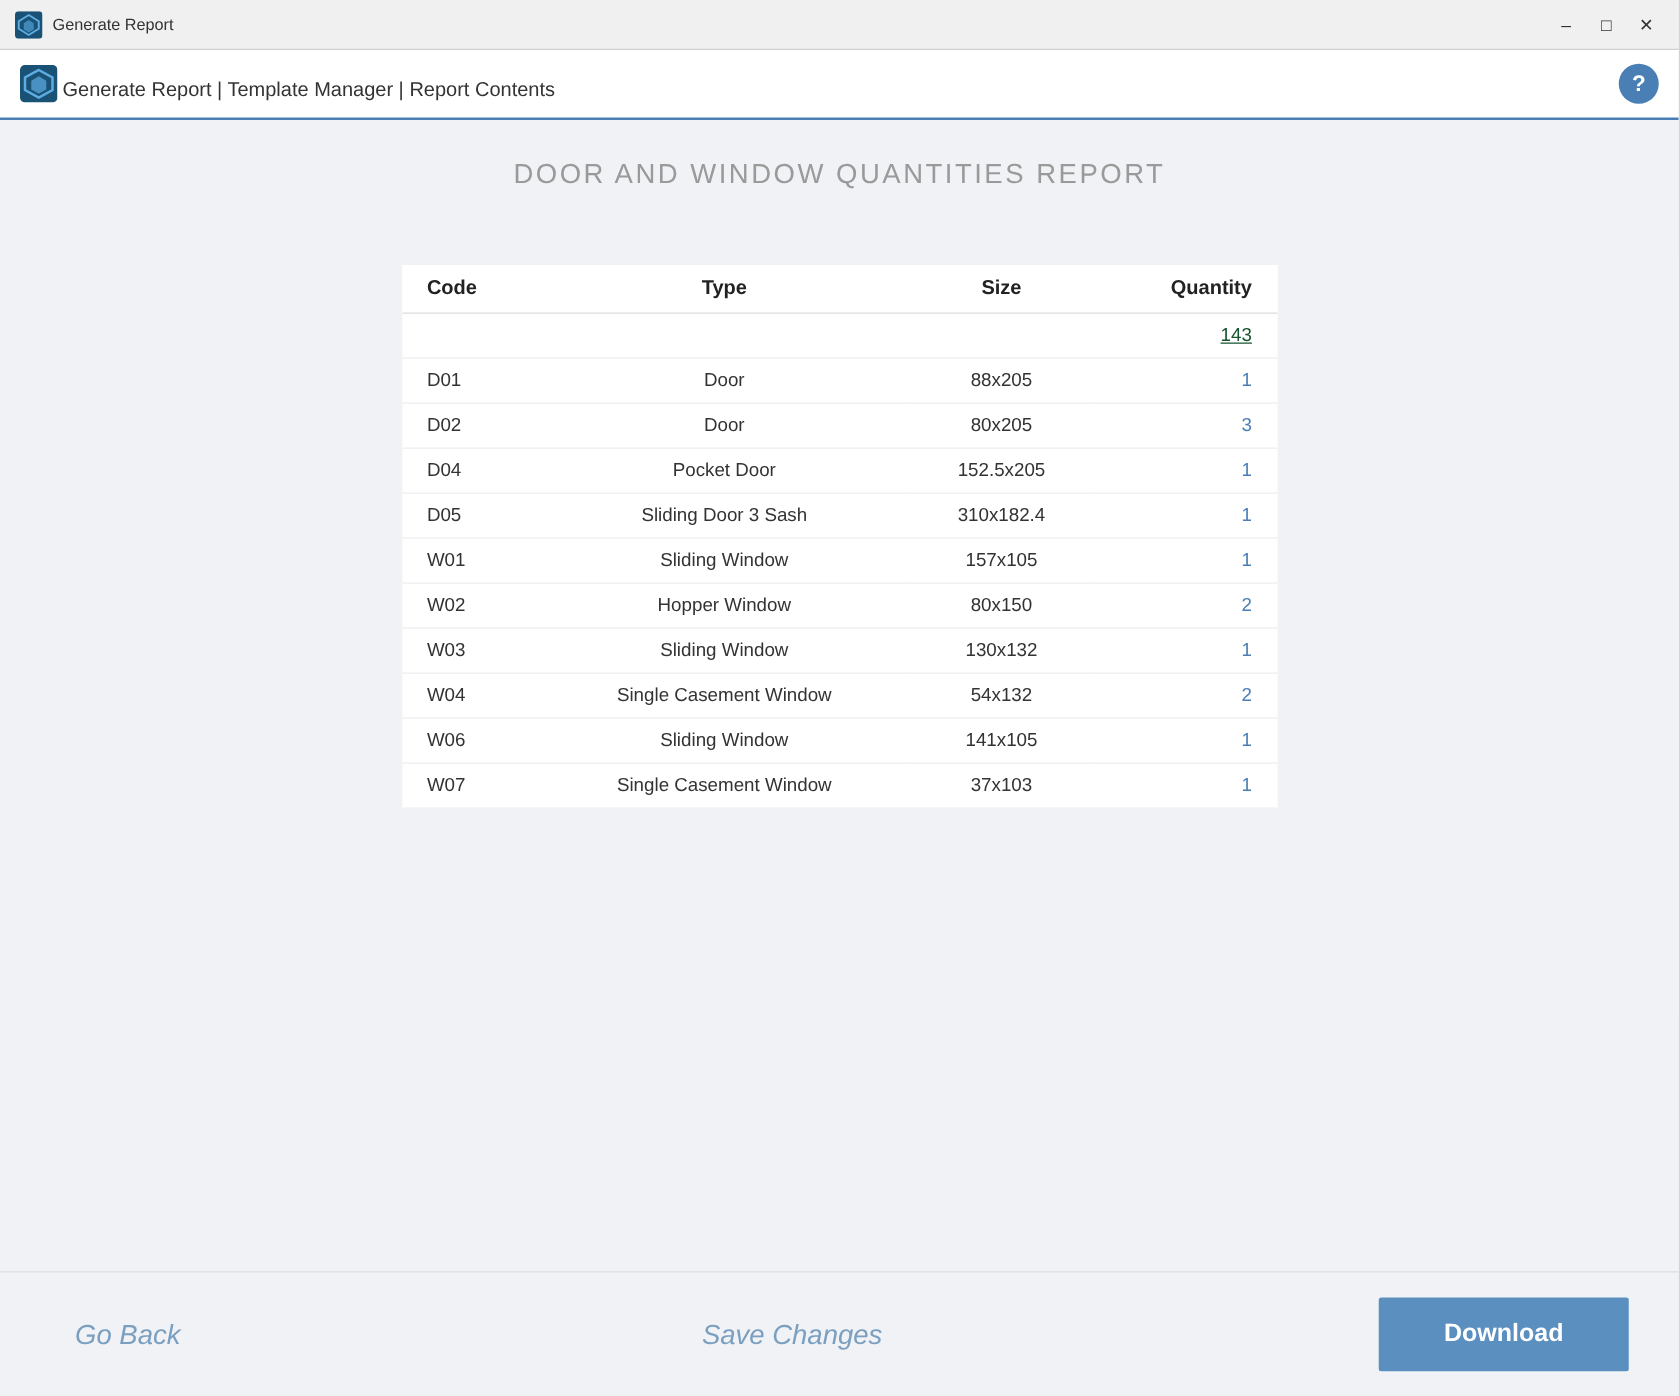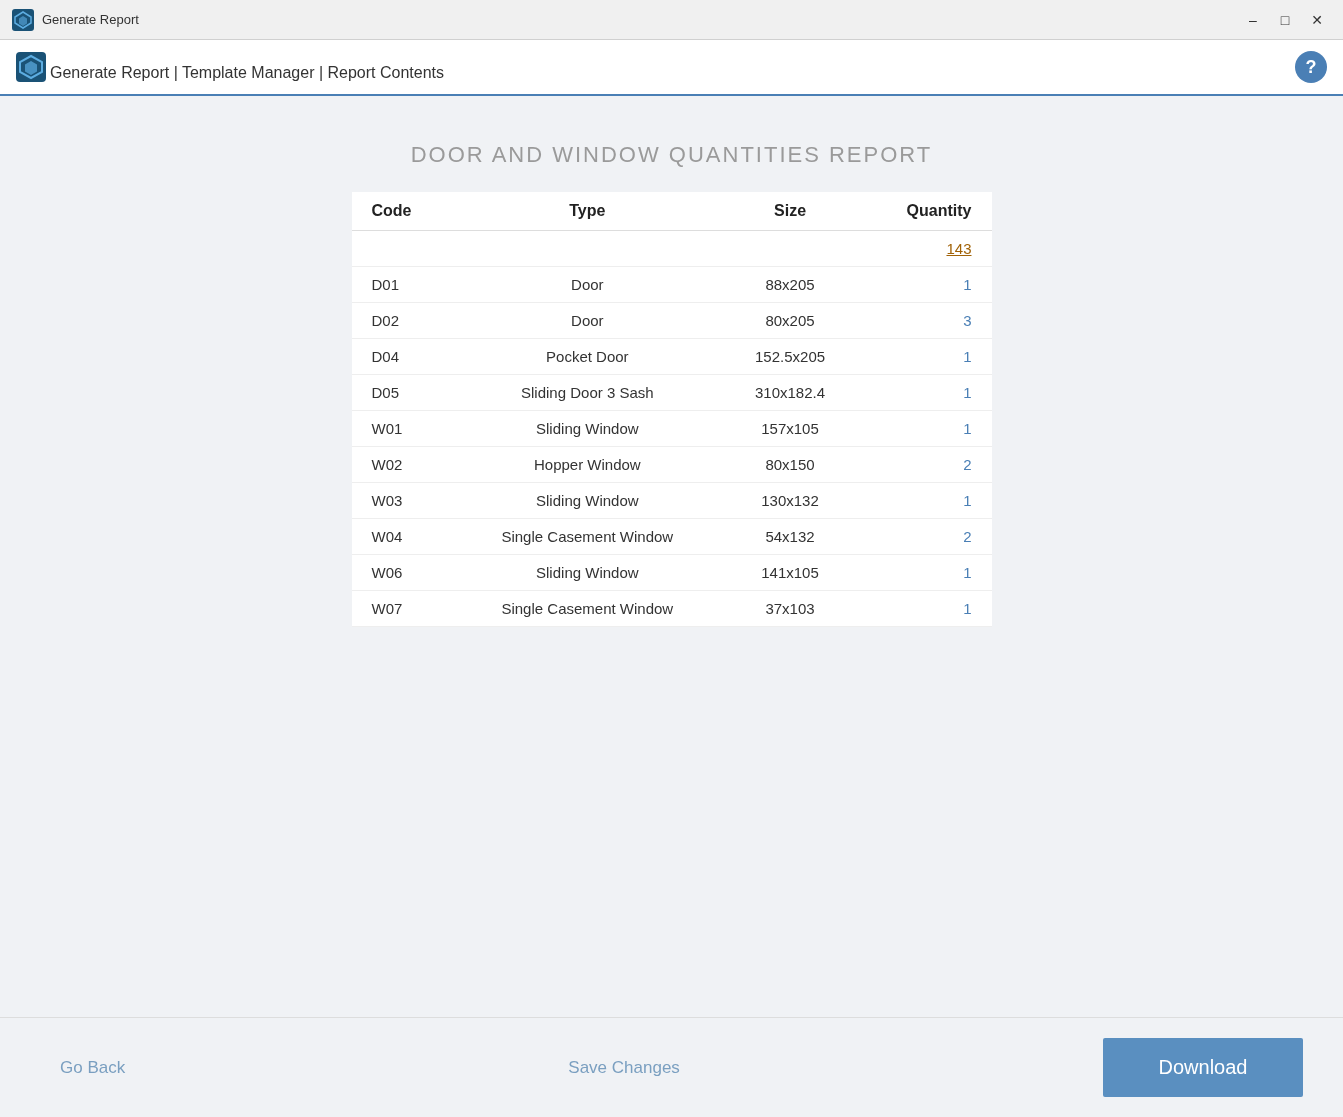--- a/index.html
+++ b/index.html
@@ -100,36 +100,37 @@
       cursor: pointer;
     }
 
     
     .main-content {
       flex: 1;
       background: #f0f2f5;
       display: flex;
       flex-direction: column;
       align-items: center;
-      padding: 46px 60px 20px 60px;
+      padding: 30px 60px 20px 60px;
       overflow: hidden;
+      gap: 36px;
     }
 
     .report-title {
       font-size: 22px;
       color: #9a9a9a;
       letter-spacing: 2px;
       text-transform: uppercase;
       margin-bottom: 24px;
       font-weight: 400;
     }
 
     
     .report-table {
-      width: 640px;
+      width: 700px;
       border-collapse: collapse;
       background: white;
     }
 
     .report-table thead tr {
       background: white;
     }
 
     .report-table th {
       padding: 10px 16px;
@@ -168,51 +169,52 @@
       padding-right: 20px;
       color: #4a7fb5;
     }
 
     .report-table tr.total-row td {
       color: #333;
       font-weight: normal;
     }
 
     .report-table tr.total-row td:last-child {
-      color: #a16207;
+      color: #14532d;
       text-align: right;
       text-decoration: underline;
     }
 
     
     .footer {
       background: #f0f2f5;
       padding: 24px 40px;
       display: flex;
       align-items: center;
       justify-content: space-between;
       border-top: 1px solid #ddd;
       height: 100px;
     }
 
     .footer-btn-text {
       background: transparent;
       border: none;
-      font-size: 17px;
+      font-size: 22px;
       color: #7a9fc0;
       cursor: pointer;
       padding: 10px 20px;
+      font-style: italic;
     }
 
     .footer-btn-primary {
       background: #5a8fc0;
       color: white;
       border: none;
       font-size: 20px;
-      font-weight: 400;
+      font-weight: 700;
       padding: 18px 50px;
       cursor: pointer;
       border-radius: 2px;
       min-width: 200px;
     }
 
     
     .logo-svg {
       width: 30px;
       height: 30px;

